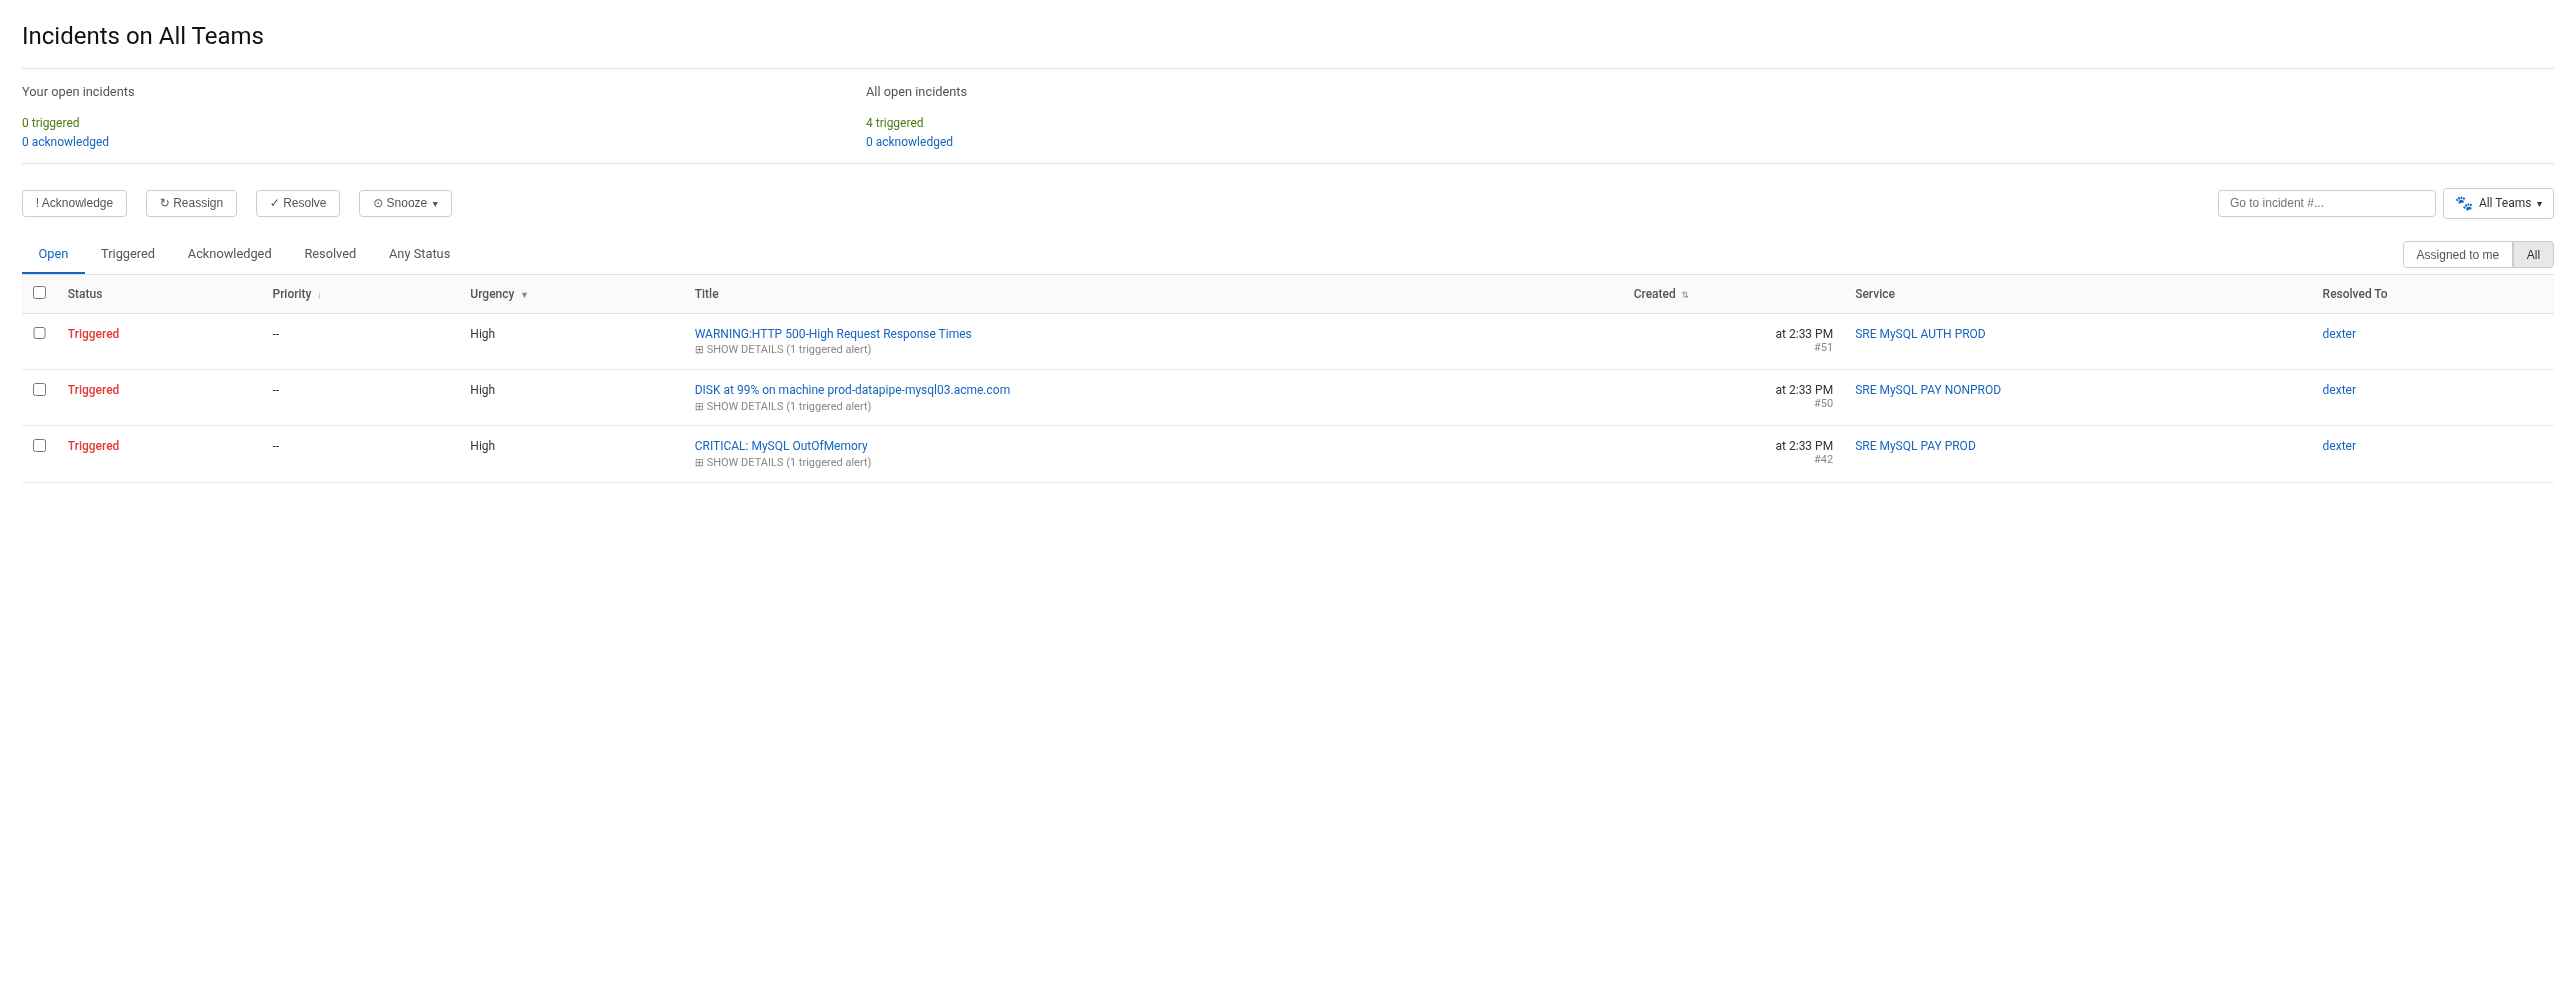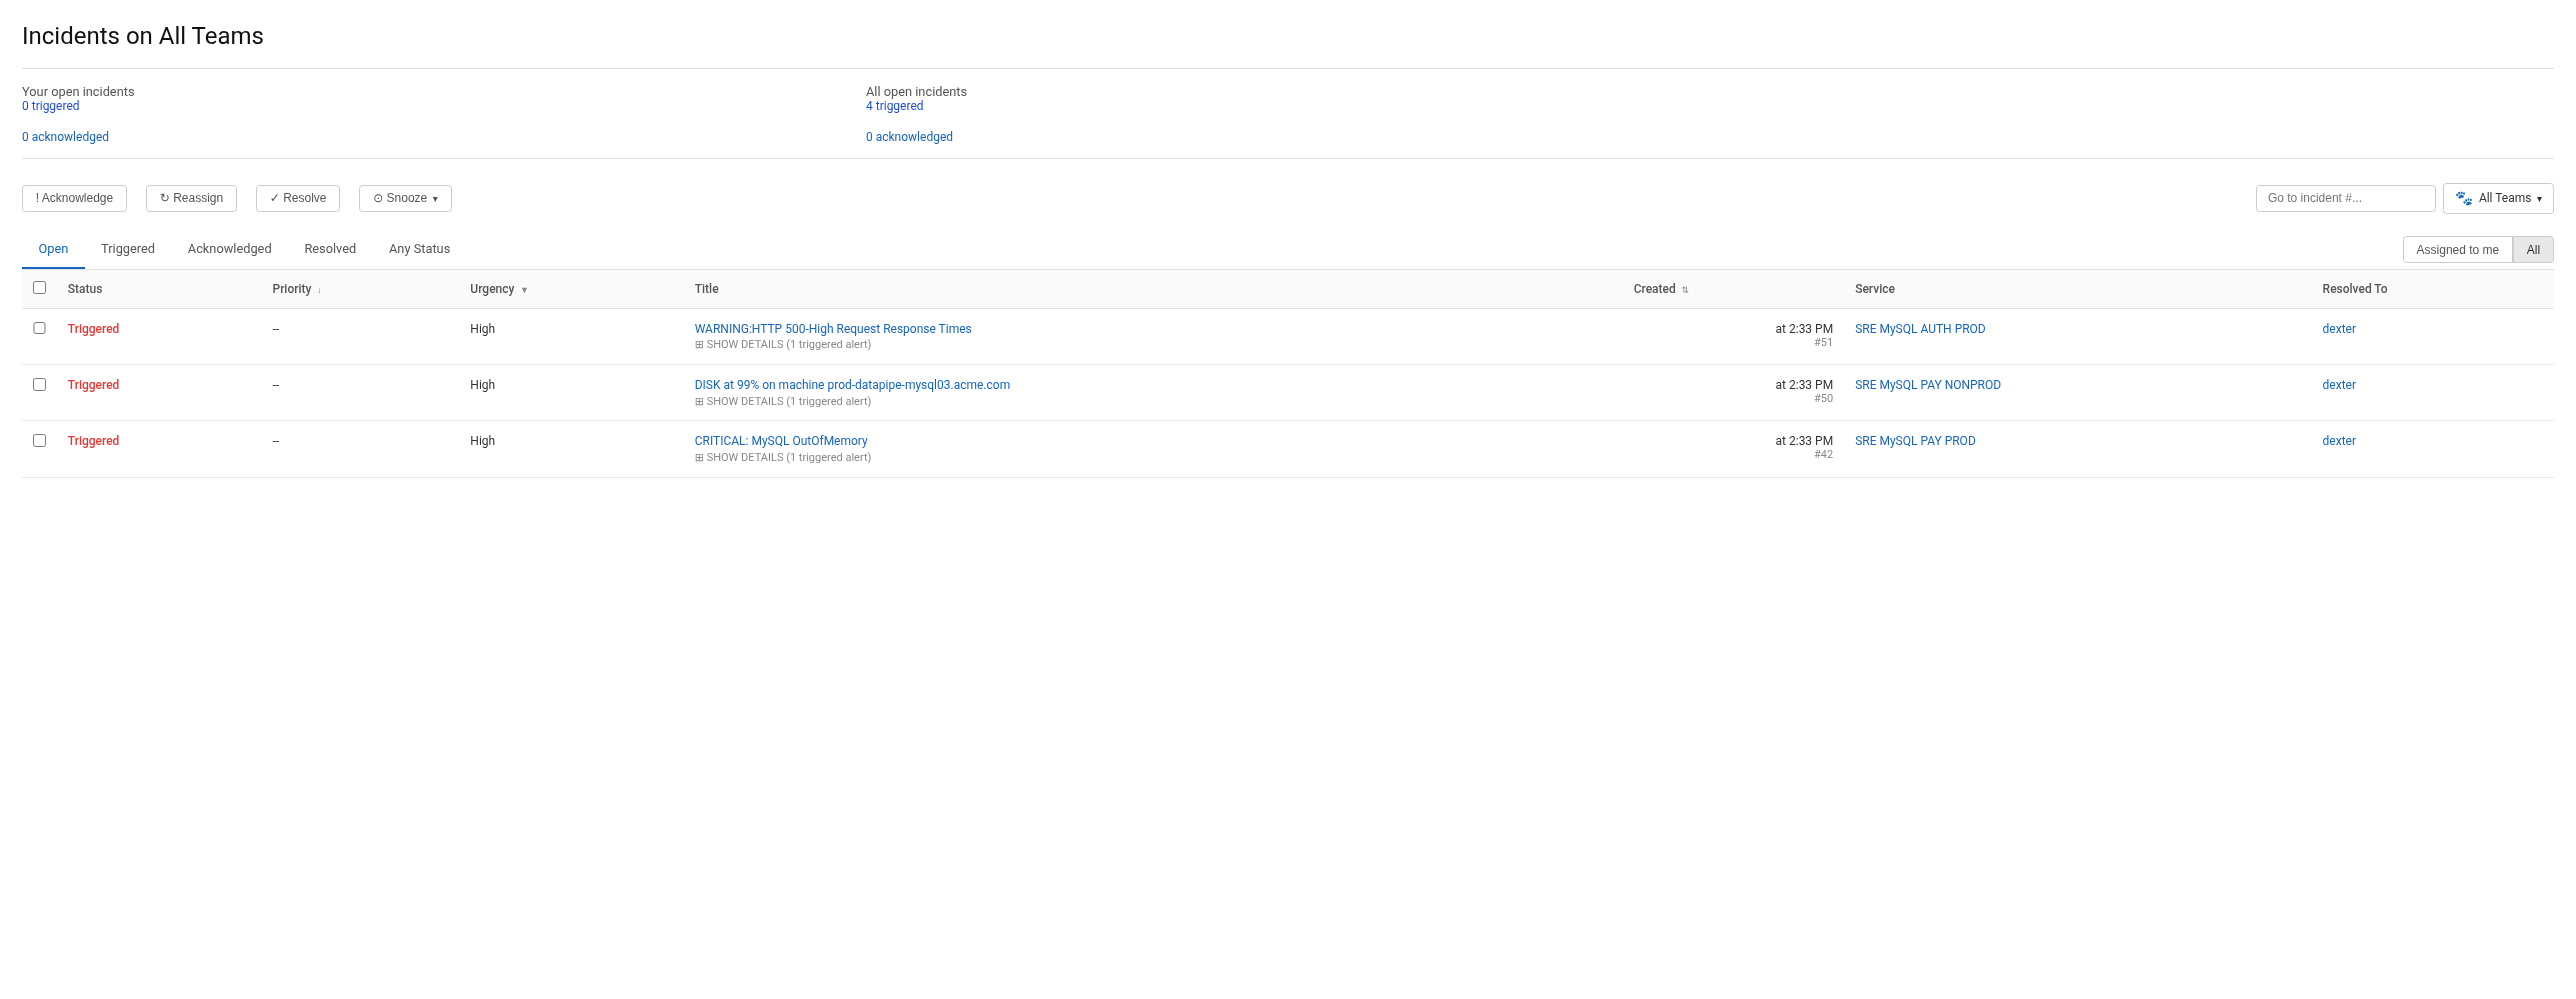--- a/index.html
+++ b/index.html
@@ -29,28 +29,28 @@
     }
     .open-incidents-section {
       flex: 1;
     }
     .open-incidents-section:last-child {
       flex: 2;
     }
     .section-label {
       font-size: 12.8px;
       color: #555;
-      margin-bottom: 0;
+      margin-bottom: 17px;
     }
     .link-red {
-      color: #1d4ed8;
+      color: #4d7c0f;
       text-decoration: none;
       font-size: 12px;
       display: block;
-      margin-bottom: 17px;
+      margin-bottom: 5px;
     }
     .link-blue {
       color: #1565c0;
       text-decoration: none;
       font-size: 12px;
       display: block;
     }
     .toolbar {
       display: flex;
       align-items: center;
@@ -78,21 +78,21 @@
       display: flex;
       align-items: center;
       gap: 7.3px;
     }
     .incident-search {
       padding: 5.5px 11px;
       border: 0.9px solid #ccc;
       border-radius: 3.6px;
       font-size: 12px;
       color: #ec4899;
-      width: 180px;
+      width: 218px;
       background: #fff;
     }
     .teams-dropdown {
       display: flex;
       align-items: center;
       gap: 5.5px;
       padding: 5.5px 11px;
       border: 0.9px solid #ccc;
       border-radius: 3.6px;
       background: #fff;

